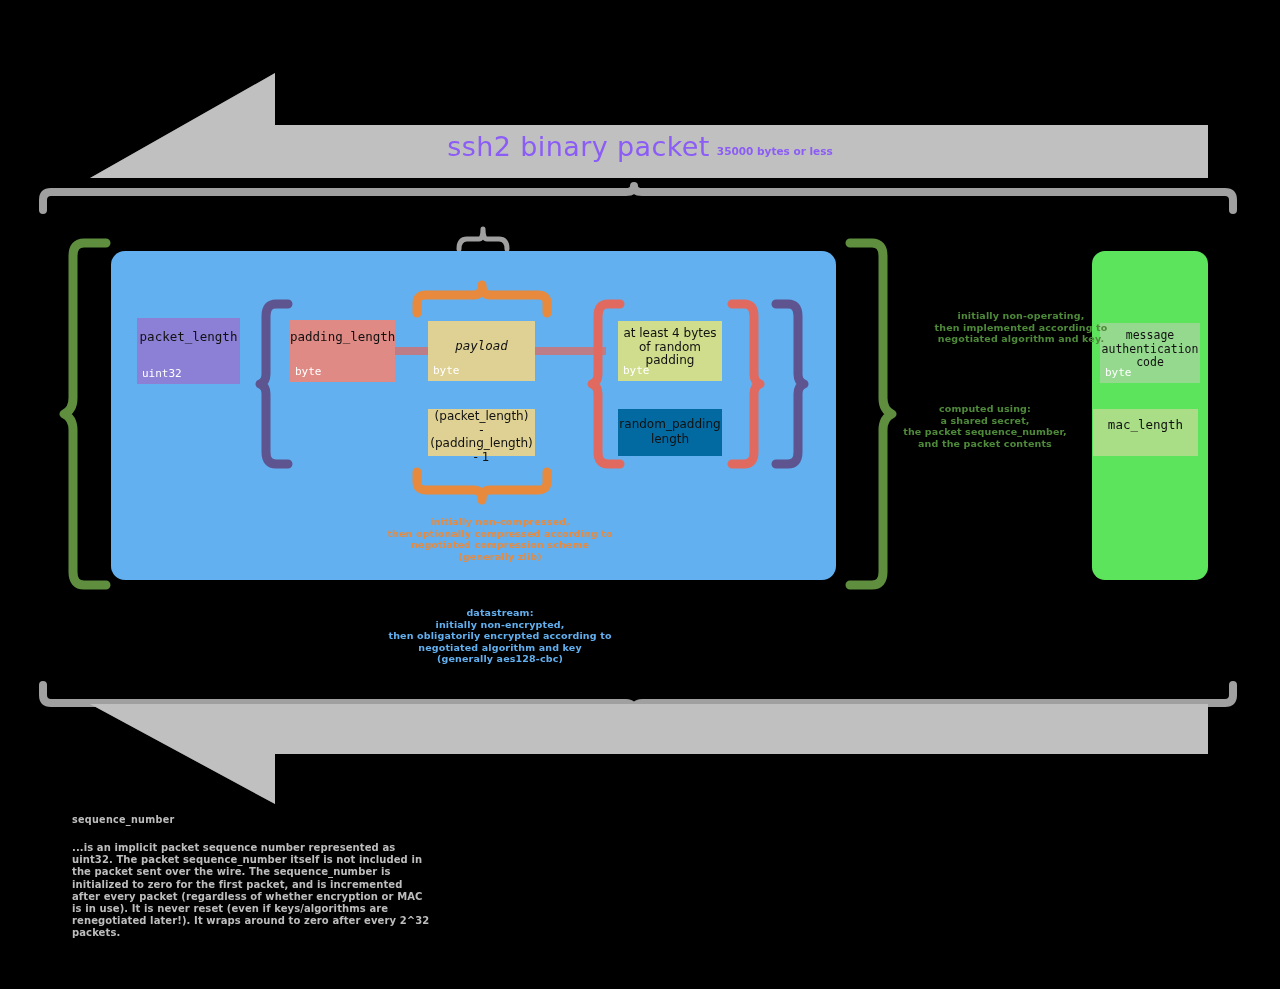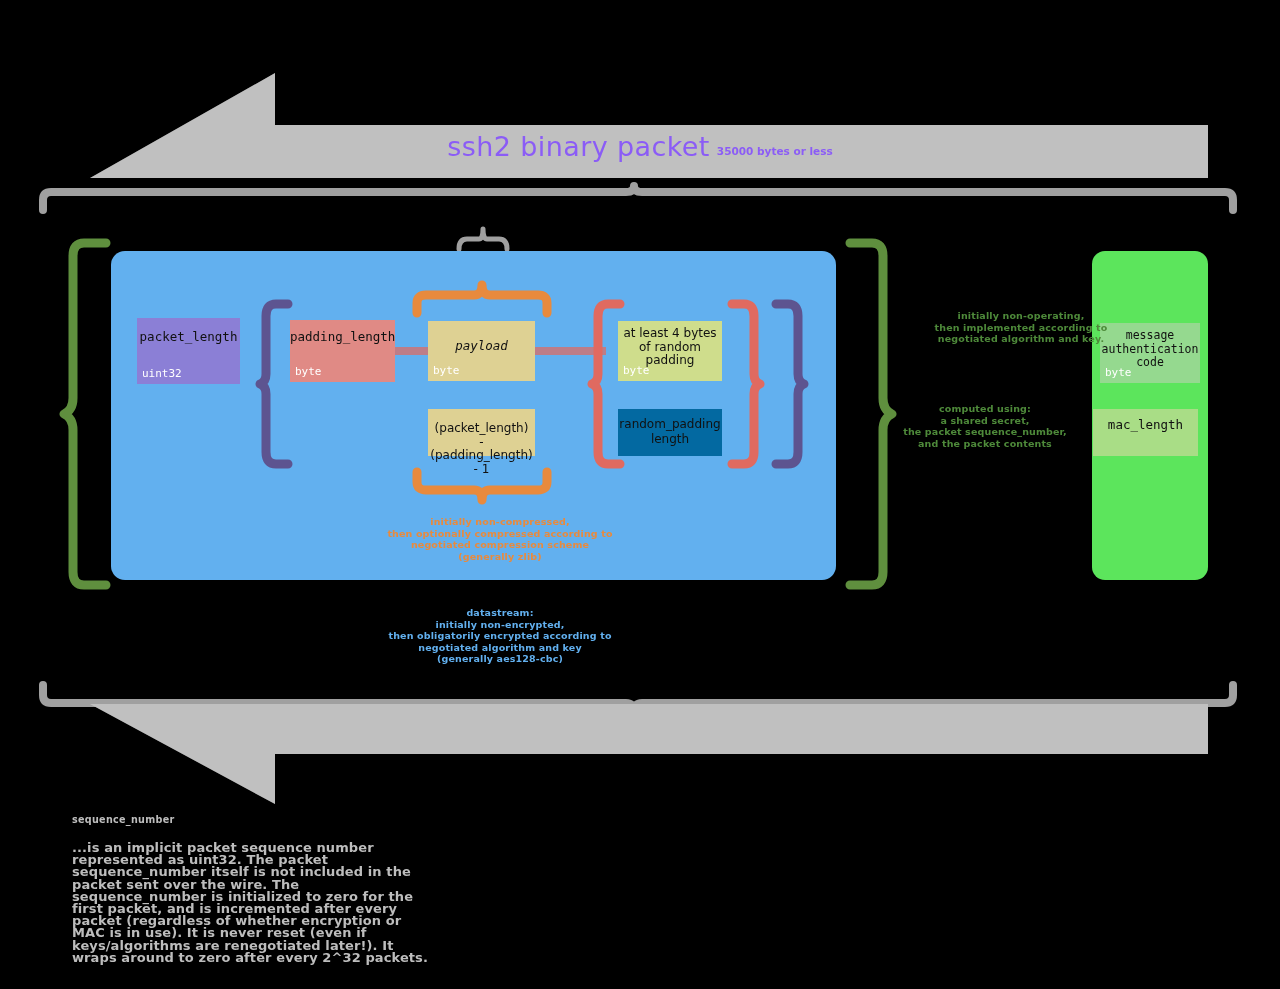--- a/index.html
+++ b/index.html
@@ -53,21 +53,21 @@
   }
   .fld .nm.sans{font-family:"DejaVu Sans",sans-serif;font-size:12px;}
 
   .f-packetlen{left:137px;top:318px;width:103px;height:66px;background:#8b7fd6;}
   .f-packetlen .nm{top:11px;}
   .f-padlen{left:290px;top:320px;width:105px;height:62px;background:#e08a85;}
   .f-padlen .nm{top:9px;}
   .f-payload{left:428px;top:321px;width:107px;height:60px;background:#ded193;}
   .f-payload .nm{top:17px;font-style:italic;}
   .f-formula{left:428px;top:409px;width:107px;height:47px;background:#ded193;}
-  .f-formula .nm{top:13px;font-size:11.5px;line-height:13.5px;}
+  .f-formula .nm{top:1px;font-size:11.5px;line-height:13.5px;}
   .f-randpad{left:618px;top:321px;width:104px;height:60px;background:#cfdd8c;}
   .f-randpad .nm{top:6px;font-size:11.5px;line-height:13.5px;}
   .f-randpadlen{left:618px;top:409px;width:104px;height:47px;background:#0369a1;}
   .f-randpadlen .nm{top:8px;}
   .f-mac{left:1100px;top:323px;width:100px;height:60px;background:#95d98f;}
   .f-mac .nm{top:6px;font-size:11.5px;line-height:13.5px;}
   .f-maclen{left:1093px;top:409px;width:105px;height:47px;background:#a9dd86;}
   .f-maclen .nm{top:8px;}
 
   
@@ -86,21 +86,21 @@
   .n-mac2{left:880px;top:358px;width:210px;}
   .n-mac3{left:880px;top:403px;width:210px;}
 
   
   .seq{position:absolute;left:72px;top:814px;width:360px;color:#bdbdbd;}
   .seq h4{
     margin:0 0 17px 0;font-weight:bold;font-size:9.6px;letter-spacing:.3px;
     font-family:"DejaVu Sans",sans-serif;
   }
   .seq p{
-    margin:0;font-weight:bold;font-size:13px;line-height:12.2px;letter-spacing:.1px;
+    margin:0;font-weight:bold;font-size:10px;line-height:12.2px;letter-spacing:.1px;
   }
 </style>
 </head>
 <body>
 
 <div class="stage">
 
   <div class="banner" style="left:90px;top:73px;">
     <svg width="1118" height="105" viewBox="0 0 1118 105">
       <polygon points="0,105 185,0 185,52 1118,52 1118,105" fill="#bdbdbd"></polygon>

